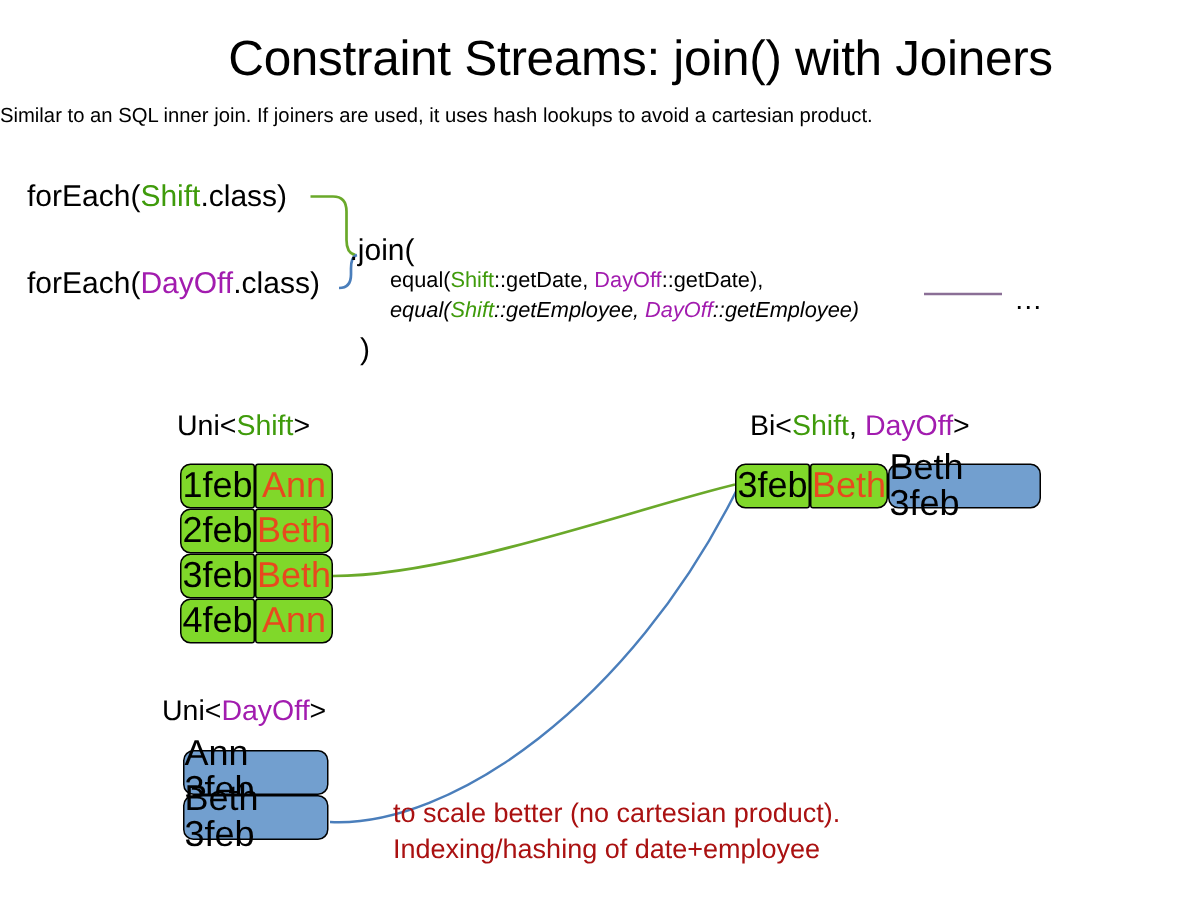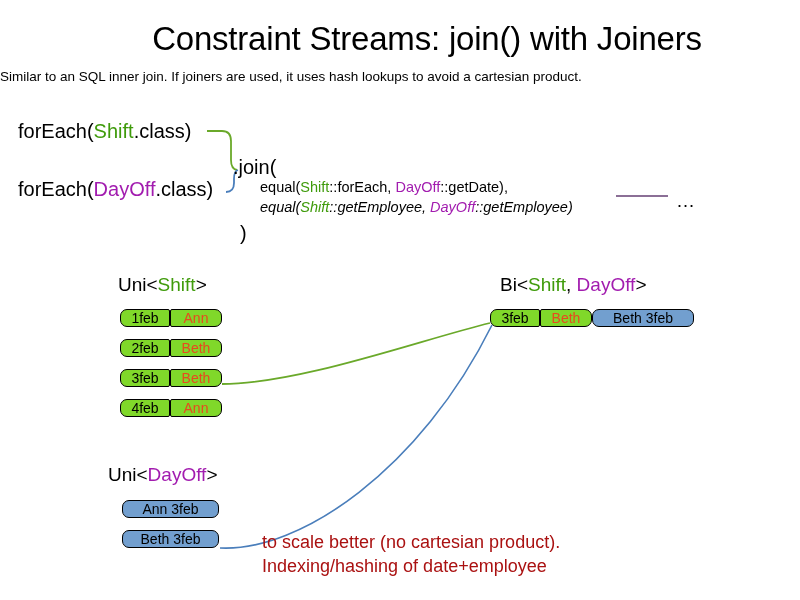--- a/index.html
+++ b/index.html
@@ -92,23 +92,23 @@
     display: flex;
     height: 30px;
   }
   .cell {
     box-sizing: border-box;
     border: 1.6px solid #000000;
     border-radius: 7px;
     display: flex;
     align-items: center;
     justify-content: center;
-    font-size: 14px;
+    font-size: 24px;
     line-height: 1;
-    height: 18px;
+    height: 30px;
   }
   .cell.green { background: #80d82a; }
   .cell.blue  { background: #729fcf; }
   .cell.txt-black  { color: #000000; }
   .cell.txt-orange { color: #e8491e; }
   .cell.tight-left  { border-top-right-radius: 2px; border-bottom-right-radius: 2px; }
   .cell.tight-right { border-top-left-radius: 2px;  border-bottom-left-radius: 2px; }
 
   
   #shift-row-0 { left: 120px; top: 309px; }
@@ -167,21 +167,21 @@
 
     <path d="M 220,548 C 300,552 420,470 492,325" fill="none" stroke="#4a7ebb" stroke-width="1.6"></path>
   </svg>
 
   <div class="code-line" id="foreach-shift"><span>forEach(</span><span class="tok-shift">Shift</span><span>.class)</span></div>
 
   <div class="code-line" id="foreach-dayoff"><span>forEach(</span><span class="tok-dayoff">DayOff</span><span>.class)</span></div>
 
   <div class="code-line" id="join-open">.join(</div>
 
-  <div class="equal-line" id="equal-1"><span>equal(</span><span class="tok-shift">Shift</span><span>::forEach, </span><span class="tok-dayoff">DayOff</span><span>::getDate),</span></div>
+  <div class="equal-line" id="equal-1"><span>equal(</span><span class="tok-shift">Shift</span><span>::getDate, </span><span class="tok-dayoff">DayOff</span><span>::getDate),</span></div>
 
   <div class="equal-line" id="equal-2"><span>equal(</span><span class="tok-shift">Shift</span><span>::getEmployee, </span><span class="tok-dayoff">DayOff</span><span>::getEmployee)</span></div>
 
   <div class="code-line" id="join-close">)</div>
 
   <div class="ellipsis">…</div>
 
   <div class="section-label" id="label-uni-shift"><span>Uni&lt;</span><span class="tok-shift">Shift</span><span>&gt;</span></div>
 
   <div class="fact-row" id="shift-row-0">

